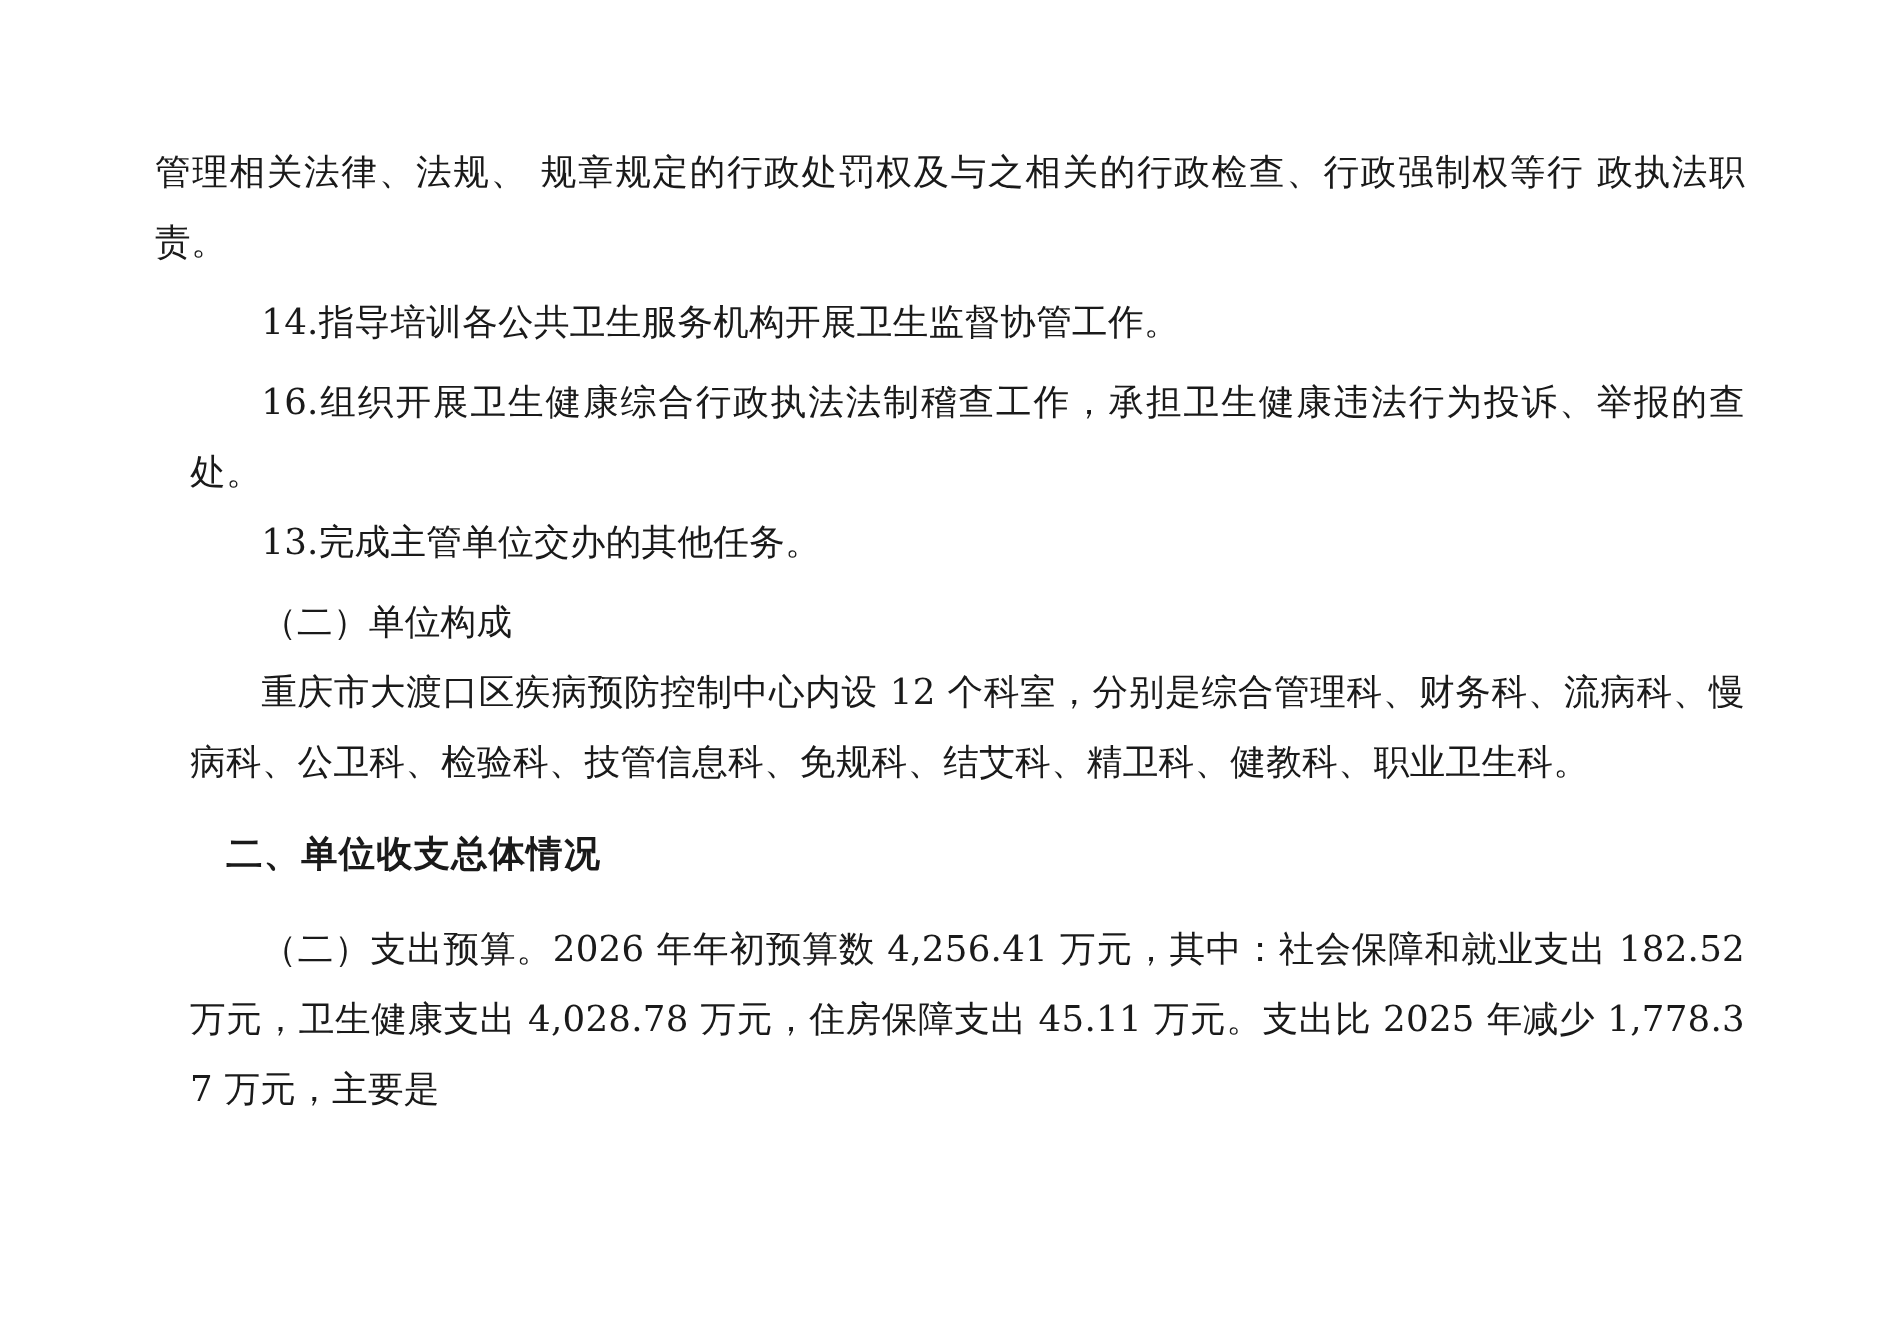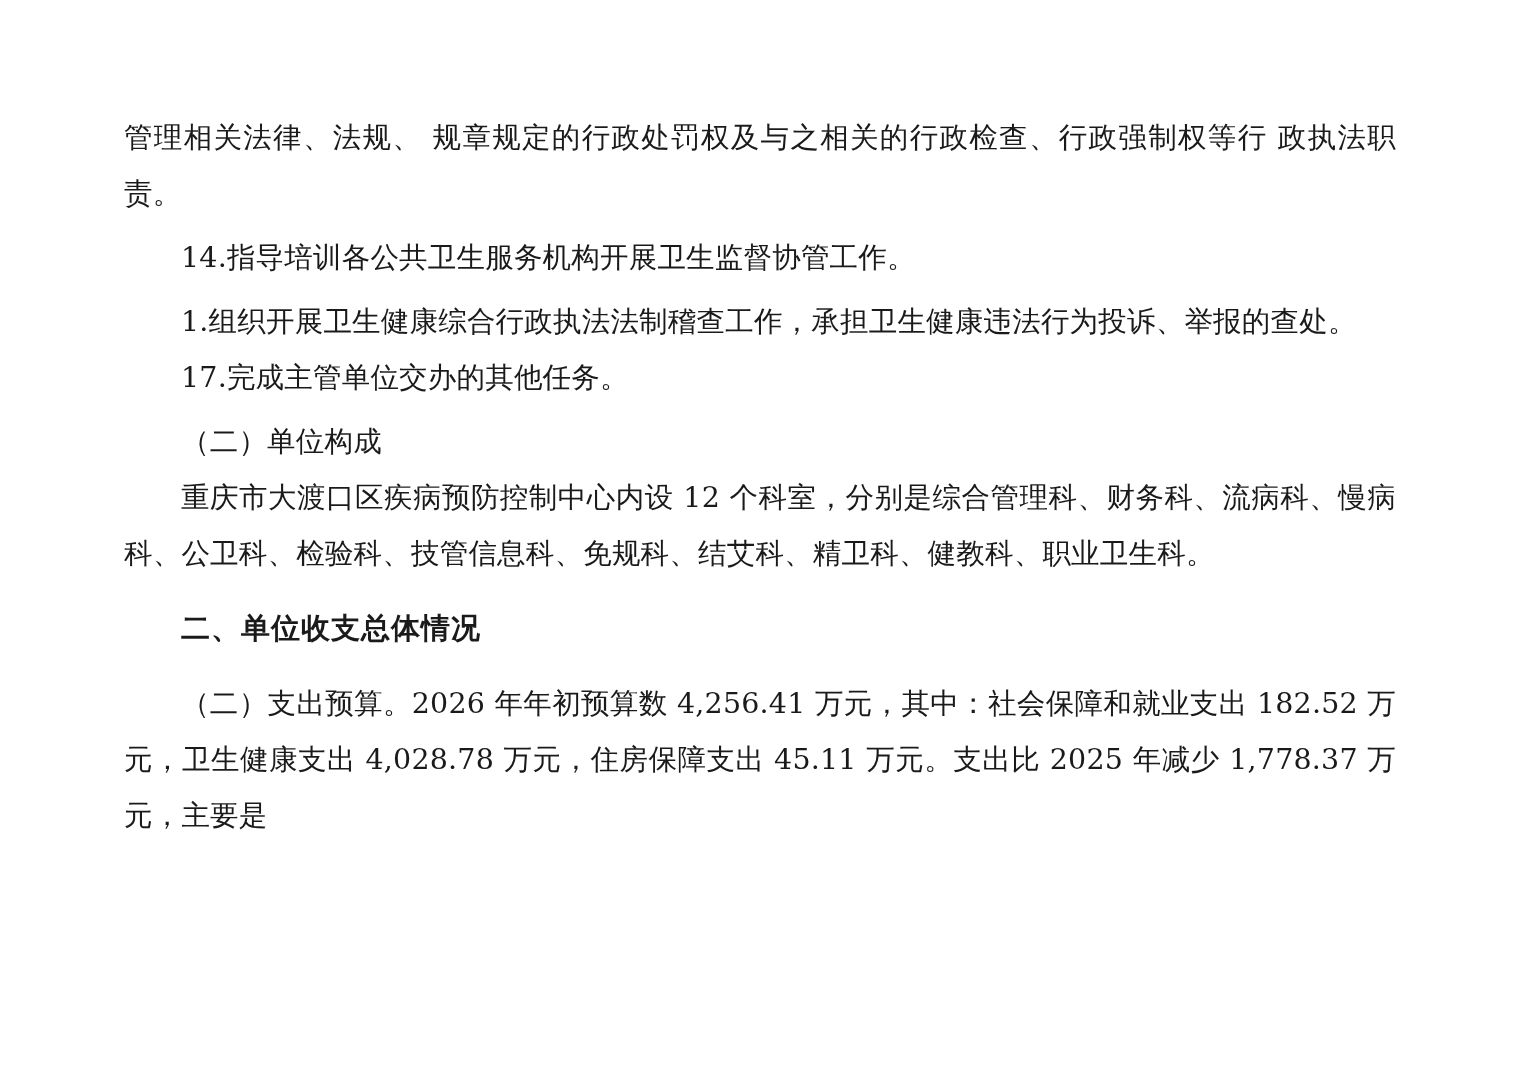--- a/index.html
+++ b/index.html
@@ -25,20 +25,21 @@
     font-size: 28.5px;
     line-height: 56px;
     text-align: justify;
     text-justify: inter-ideograph;
     letter-spacing: 0.2px;
     margin: 0;
     word-break: break-all;
   }
   .indent {
     text-indent: 57px;
+    margin-left: 28px;
   }
   .heading {
     font-size: 29px;
     line-height: 56px;
     font-weight: bold;
     font-family: Liberation Sans, sans-serif;
     text-indent: 57px;
     margin: 0;
     letter-spacing: 1px;
   }
@@ -55,23 +56,23 @@
 </head>
 <body>
 
 <div class="page">
 
   <p class="para">管理相关法律、法规、 规章规定的行政处罚权及与之相关的行政检查、行政强制权等行 政执法职责。</p>
 
   <p class="para indent gap-small">14.指导培训各公共卫生服务机构开展卫生监督协管工作。</p>
 
 
-  <p class="para indent gap-small">1.组织开展卫生健康综合行政执法法制稽查工作，承担卫生健康违法行为投诉、举报的查处。</p>
+  <p class="para indent gap-small">16.组织开展卫生健康综合行政执法法制稽查工作，承担卫生健康违法行为投诉、举报的查处。</p>
 
-  <p class="para indent">17.完成主管单位交办的其他任务。</p>
+  <p class="para indent">13.完成主管单位交办的其他任务。</p>
 
   <p class="para indent gap-small">（二）单位构成</p>
 
   <p class="para indent">重庆市大渡口区疾病预防控制中心内设 12 个科室，分别是综合管理科、财务科、流病科、慢病科、公卫科、检验科、技管信息科、免规科、结艾科、精卫科、健教科、职业卫生科。</p>
 
   <h2 class="heading sec-gap">二、单位收支总体情况</h2>
 
 
   <p class="para indent gap-before">（二）支出预算。2026 年年初预算数 4,256.41 万元，其中：社会保障和就业支出 182.52 万元，卫生健康支出 4,028.78 万元，住房保障支出 45.11 万元。支出比 2025 年减少 1,778.37 万元，主要是</p>
 

